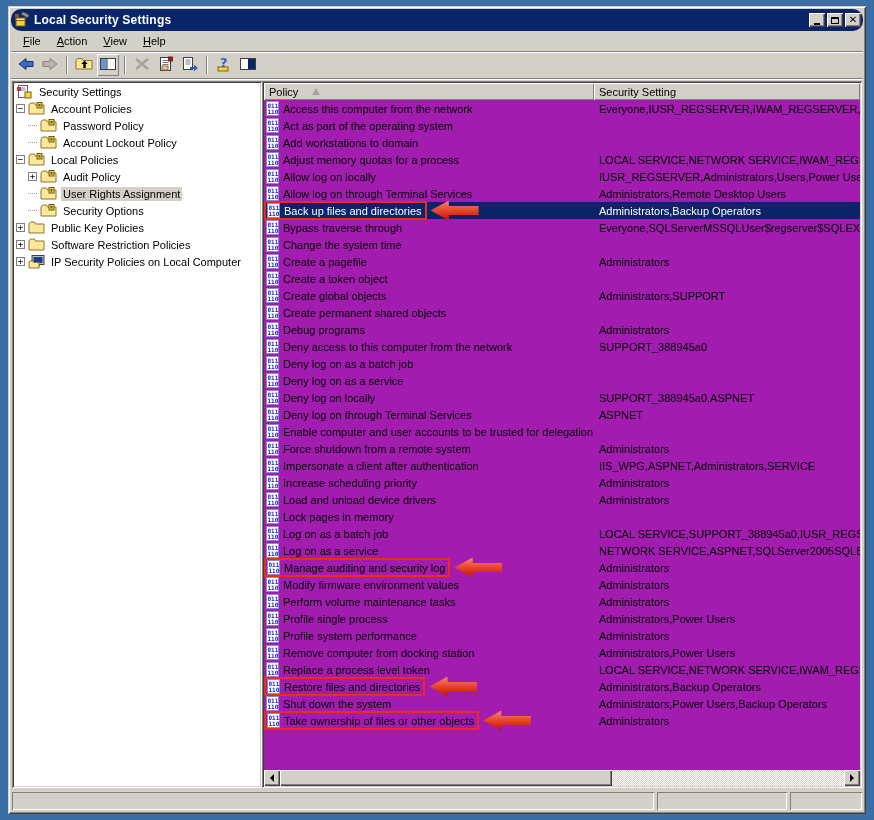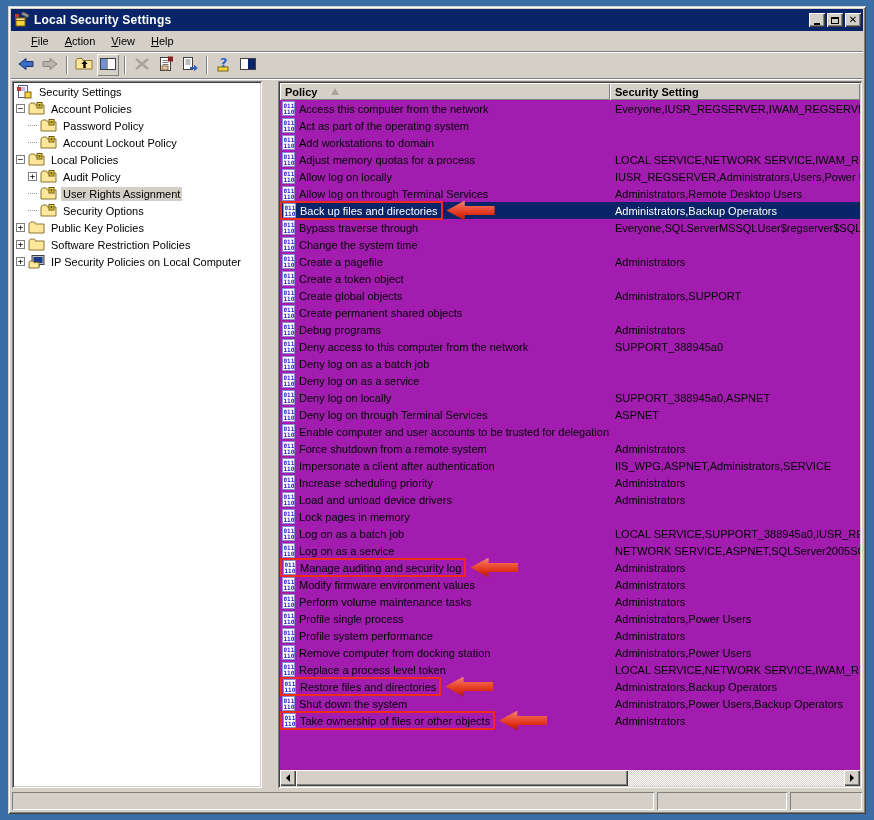--- a/index.html
+++ b/index.html
@@ -6,58 +6,58 @@
     --face:#D4D0C8; --desktop:#3A6EA5; --title:#0A246A; --sel:#0A246A;
     --red:#EE2A1C; --shadow:#808080; --dshadow:#404040; --hilite:#FFFFFF;
   }
   *{box-sizing:border-box; margin:0; padding:0;}
   html,body{width:874px;height:820px;overflow:hidden;}
   body{background:var(--desktop); font-family:"Liberation Sans","DejaVu Sans",sans-serif; font-size:11px; color:#000;}
   .window{position:absolute; left:8px; top:6px; right:8px; bottom:6px; background:var(--face);
     box-shadow: inset 1px 1px 0 var(--face), inset -1px -1px 0 var(--dshadow), inset 2px 2px 0 var(--hilite), inset -2px -2px 0 var(--shadow);
     padding:3px; display:flex; flex-direction:column;}
   
-  .titlebar{height:22px; background:var(--title); display:flex; align-items:center; padding:0 2px 0 3px; flex:none;}
+  .titlebar{height:22px; background:var(--title); display:flex; align-items:center; padding:0 2px 0 3px; flex:none;border-radius:10px;}
   .title-text{color:#fff; font-weight:bold; font-size:12px; margin-left:4px; flex:1; letter-spacing:.2px;}
   .tb-btn{width:16px; height:14px; background:var(--face); margin-left:2px; display:flex; align-items:center; justify-content:center;
     box-shadow: inset 1px 1px 0 var(--hilite), inset -1px -1px 0 var(--dshadow), inset -2px -2px 0 var(--shadow); font-size:9px; font-weight:bold;}
   .glyph-min{width:6px;height:2px;background:#000;margin-top:7px;}
   .glyph-max{width:8px;height:7px;border:1px solid #000;border-top:2px solid #000;}
   .glyph-x{font-size:10px;line-height:10px;font-weight:bold;}
   
   .menubar{height:21px; display:flex; align-items:center; padding-left:4px; flex:none;
-    border-bottom:1px solid var(--shadow); box-shadow:0 1px 0 var(--hilite);margin-left:8px;}
+    border-bottom:1px solid var(--shadow); box-shadow:0 1px 0 var(--hilite);}
   .menu-item{display:inline-block; padding:2px 8px; cursor:default;}
   .menu-item::first-letter{text-decoration:underline;}
   
   .toolbar{height:27px; display:flex; align-items:center; padding:1px 3px; flex:none;
     border-bottom:1px solid var(--shadow); box-shadow:0 1px 0 var(--hilite);}
   .tool-btn{width:22px;height:22px;display:flex;align-items:center;justify-content:center;margin:0 1px;}
   .tool-btn.toggled{box-shadow: inset 1px 1px 0 var(--hilite), inset -1px -1px 0 var(--shadow);}
   .tool-sep{width:2px;height:18px;margin:0 4px;border-left:1px solid var(--shadow);border-right:1px solid var(--hilite);}
   
-  .main{flex:1; display:flex; padding:2px 1px; gap:16px; min-height:0;}
+  .main{flex:1; display:flex; padding:2px 1px; gap:0; min-height:0;}
   .pane{background:#fff;
     box-shadow: inset 1px 1px 0 var(--shadow), inset -1px -1px 0 var(--hilite), inset 2px 2px 0 var(--dshadow), inset -2px -2px 0 var(--face);
     padding:2px; overflow:hidden;}
   .tree-pane{width:250px; flex:none;}
   .list-pane{flex:1; display:flex; flex-direction:column; min-width:0;}
   
   .tree-row{height:17px; display:flex; align-items:center; white-space:nowrap; padding-left:2px;}
   .expander{width:9px;height:9px;flex:none;background:#fff;border:1px solid var(--shadow);
     display:flex;align-items:center;justify-content:center;font:9px/7px "DejaVu Sans Mono",monospace; margin-right:3px;}
   .tree-dash{width:9px;height:0;border-top:1px dotted #9a9a9a;flex:none;margin-right:3px;}
   .tree-spacer{width:12px;flex:none;}
   .tree-icon{width:17px;height:15px;flex:none;margin-right:4px;}
   .tree-label{padding:1px 2px;}
   .tree-row.selected .tree-label{background:var(--face);}
   
   .list-header{height:17px; display:flex; flex:none; background:var(--face);}
   .hdr-cell{display:flex;align-items:center; padding:0 5px; background:var(--face);
-    box-shadow: inset 1px 1px 0 var(--hilite), inset -1px -1px 0 var(--shadow); font-size:11px;font-weight:bold;}
+    box-shadow: inset 1px 1px 0 var(--hilite), inset -1px -1px 0 var(--shadow); font-size:11px;}
   .hdr-policy{width:330px; flex:none;}
   .hdr-setting{flex:1;}
   .sort-asc{width:0;height:0;border-left:4px solid transparent;border-right:4px solid transparent;
     border-bottom:7px solid #A8A49C; margin-left:14px;}
   
   .rows{flex:1; overflow:hidden; background:#a21caf; position:relative;}
   .list-row{height:17px; display:flex; align-items:center; white-space:nowrap;}
   .cell-policy{width:330px; flex:none; display:flex; align-items:center; padding-left:2px; overflow:visible;}
   .cell-setting{flex:1; overflow:hidden; padding-left:5px;}
   .list-row.selected{background:var(--sel); color:#fff;}

